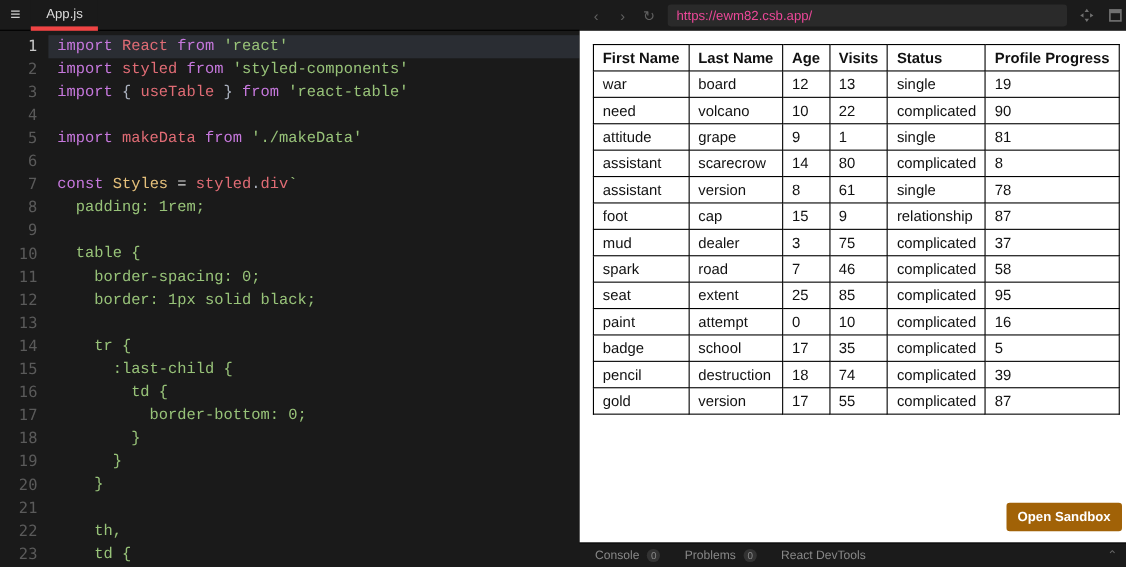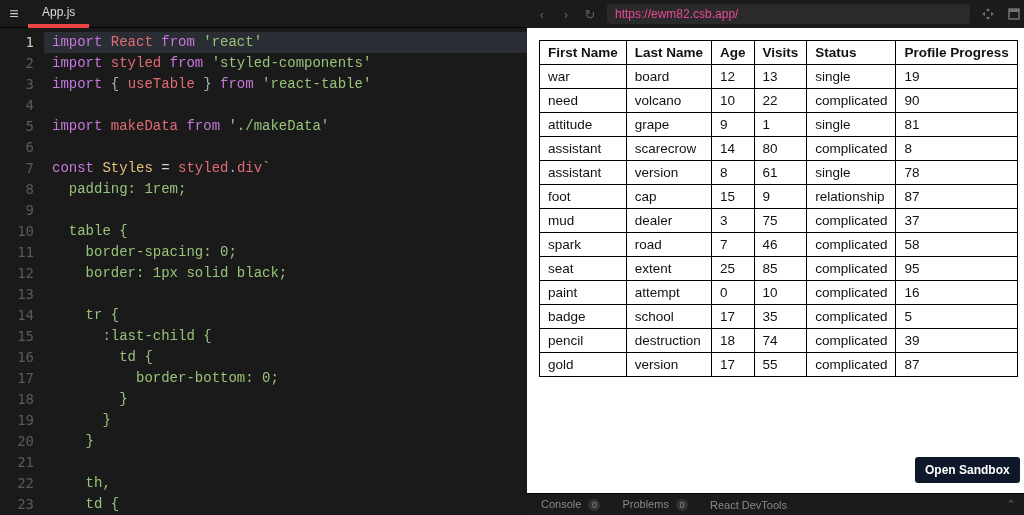--- a/index.html
+++ b/index.html
@@ -29,21 +29,21 @@
   .preview { flex:1; display:flex; flex-direction:column; background:#1b1b1b; }
   .toolbar { height:28px; display:flex; align-items:center; gap:10px; padding:0 8px; color:#999; background:#1b1b1b; }
   .toolbar .nav-ico { width:14px; text-align:center; font-size:13px; opacity:.55; cursor:pointer; }
   .toolbar .url { flex:1; background:#2a2a2a; border-radius:3px; height:20px; display:flex; align-items:center; padding:0 8px; font-size:12px; color:#ec4899; }
   .toolbar .right-ico { width:16px; height:16px; opacity:.6; cursor:pointer; display:flex; align-items:center; justify-content:center; }
   .page { flex:1; background:#fff; overflow:auto; position:relative; }
   .page-inner { padding:12px; }
   table.data { border-collapse:collapse; font-size:13.5px; color:#111; }
   table.data th, table.data td { border:1px solid #000; padding:4px 8px; text-align:left; white-space:nowrap; }
   table.data th { font-weight:700; }
-  .open-sandbox { position:absolute; right:10px; bottom:10px; background:#0f172a; color:#fff; font-size:12px; font-weight:600; padding:6px 10px; border-radius:3px; cursor:pointer; }
+  .open-sandbox { position:absolute; right:10px; bottom:10px; background:#a16207; color:#fff; font-size:12px; font-weight:600; padding:6px 10px; border-radius:3px; cursor:pointer; }
   .dev-tabs { height:22px; background:#1b1b1b; display:flex; align-items:center; gap:22px; padding:0 14px; font-size:11px; color:#888; border-top:1px solid #000; }
   .dev-tabs .pill { display:inline-block; min-width:12px; height:12px; border-radius:6px; background:#333; margin-left:4px; font-size:9px; line-height:12px; text-align:center; color:#888; }
   .dev-tabs .sp { flex:1; }
   .dev-tabs .caret { opacity:.7; }
 </style>
 </head>
 <body>
 
 <div class="app">
 

